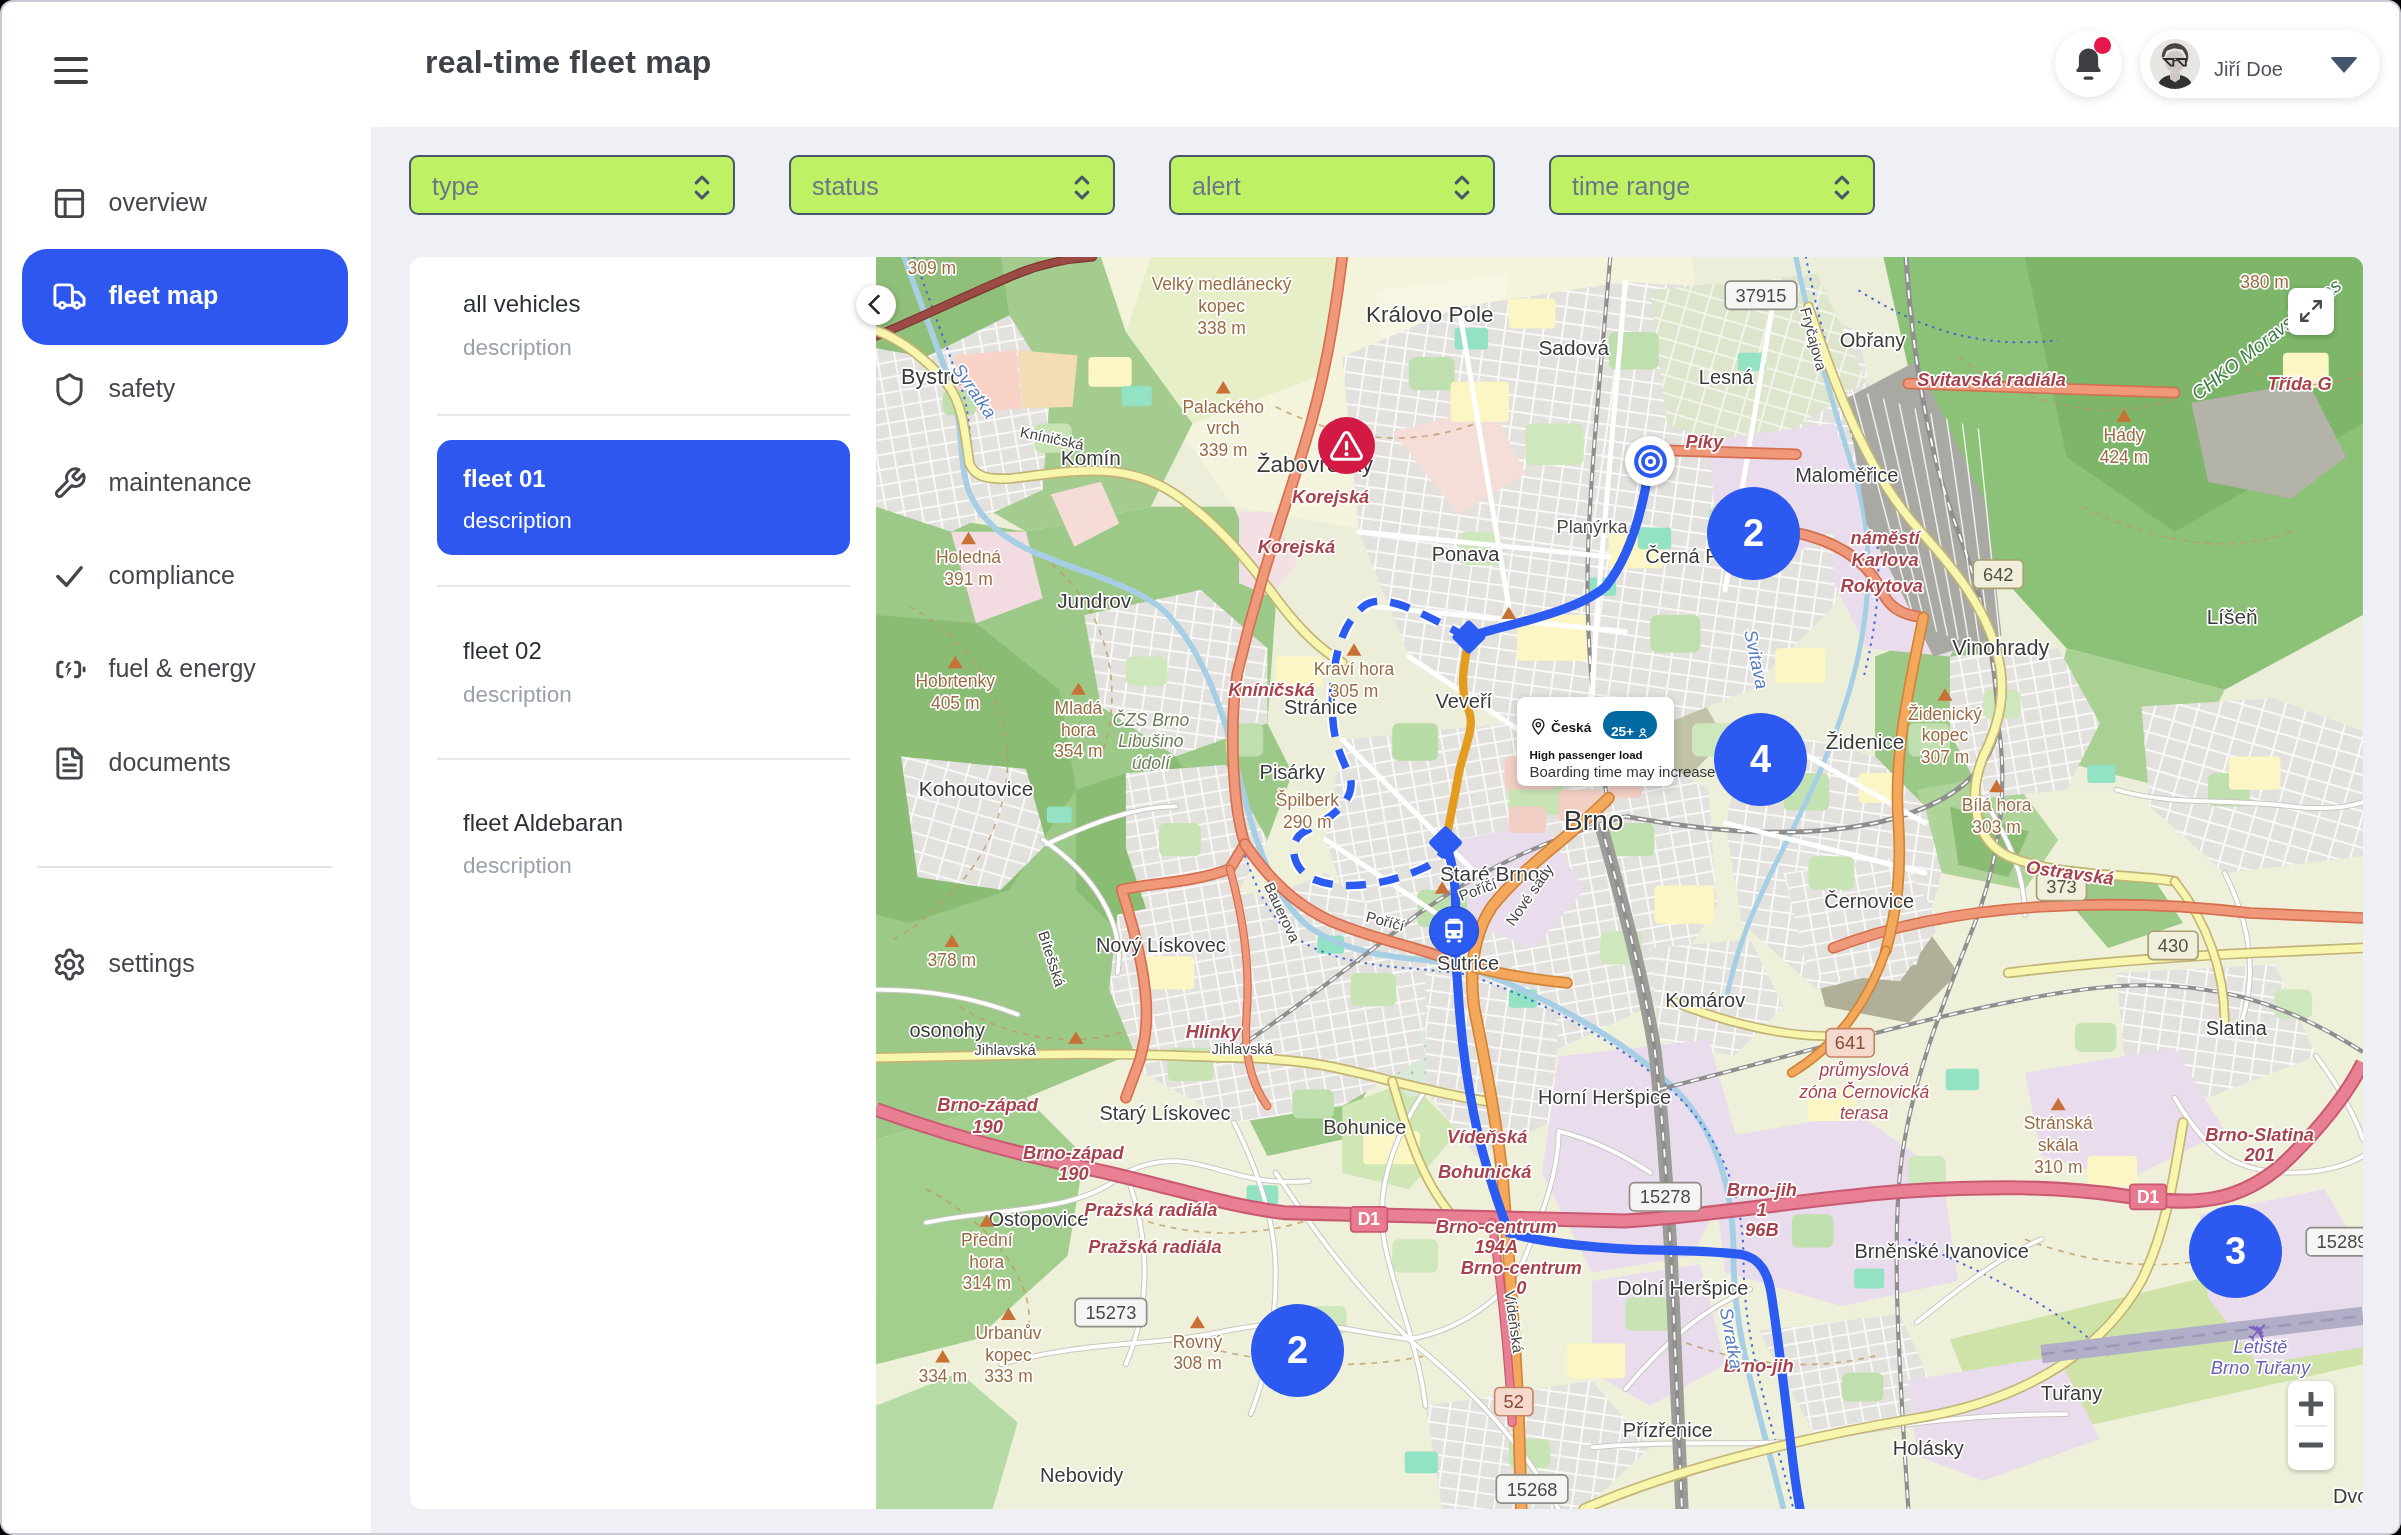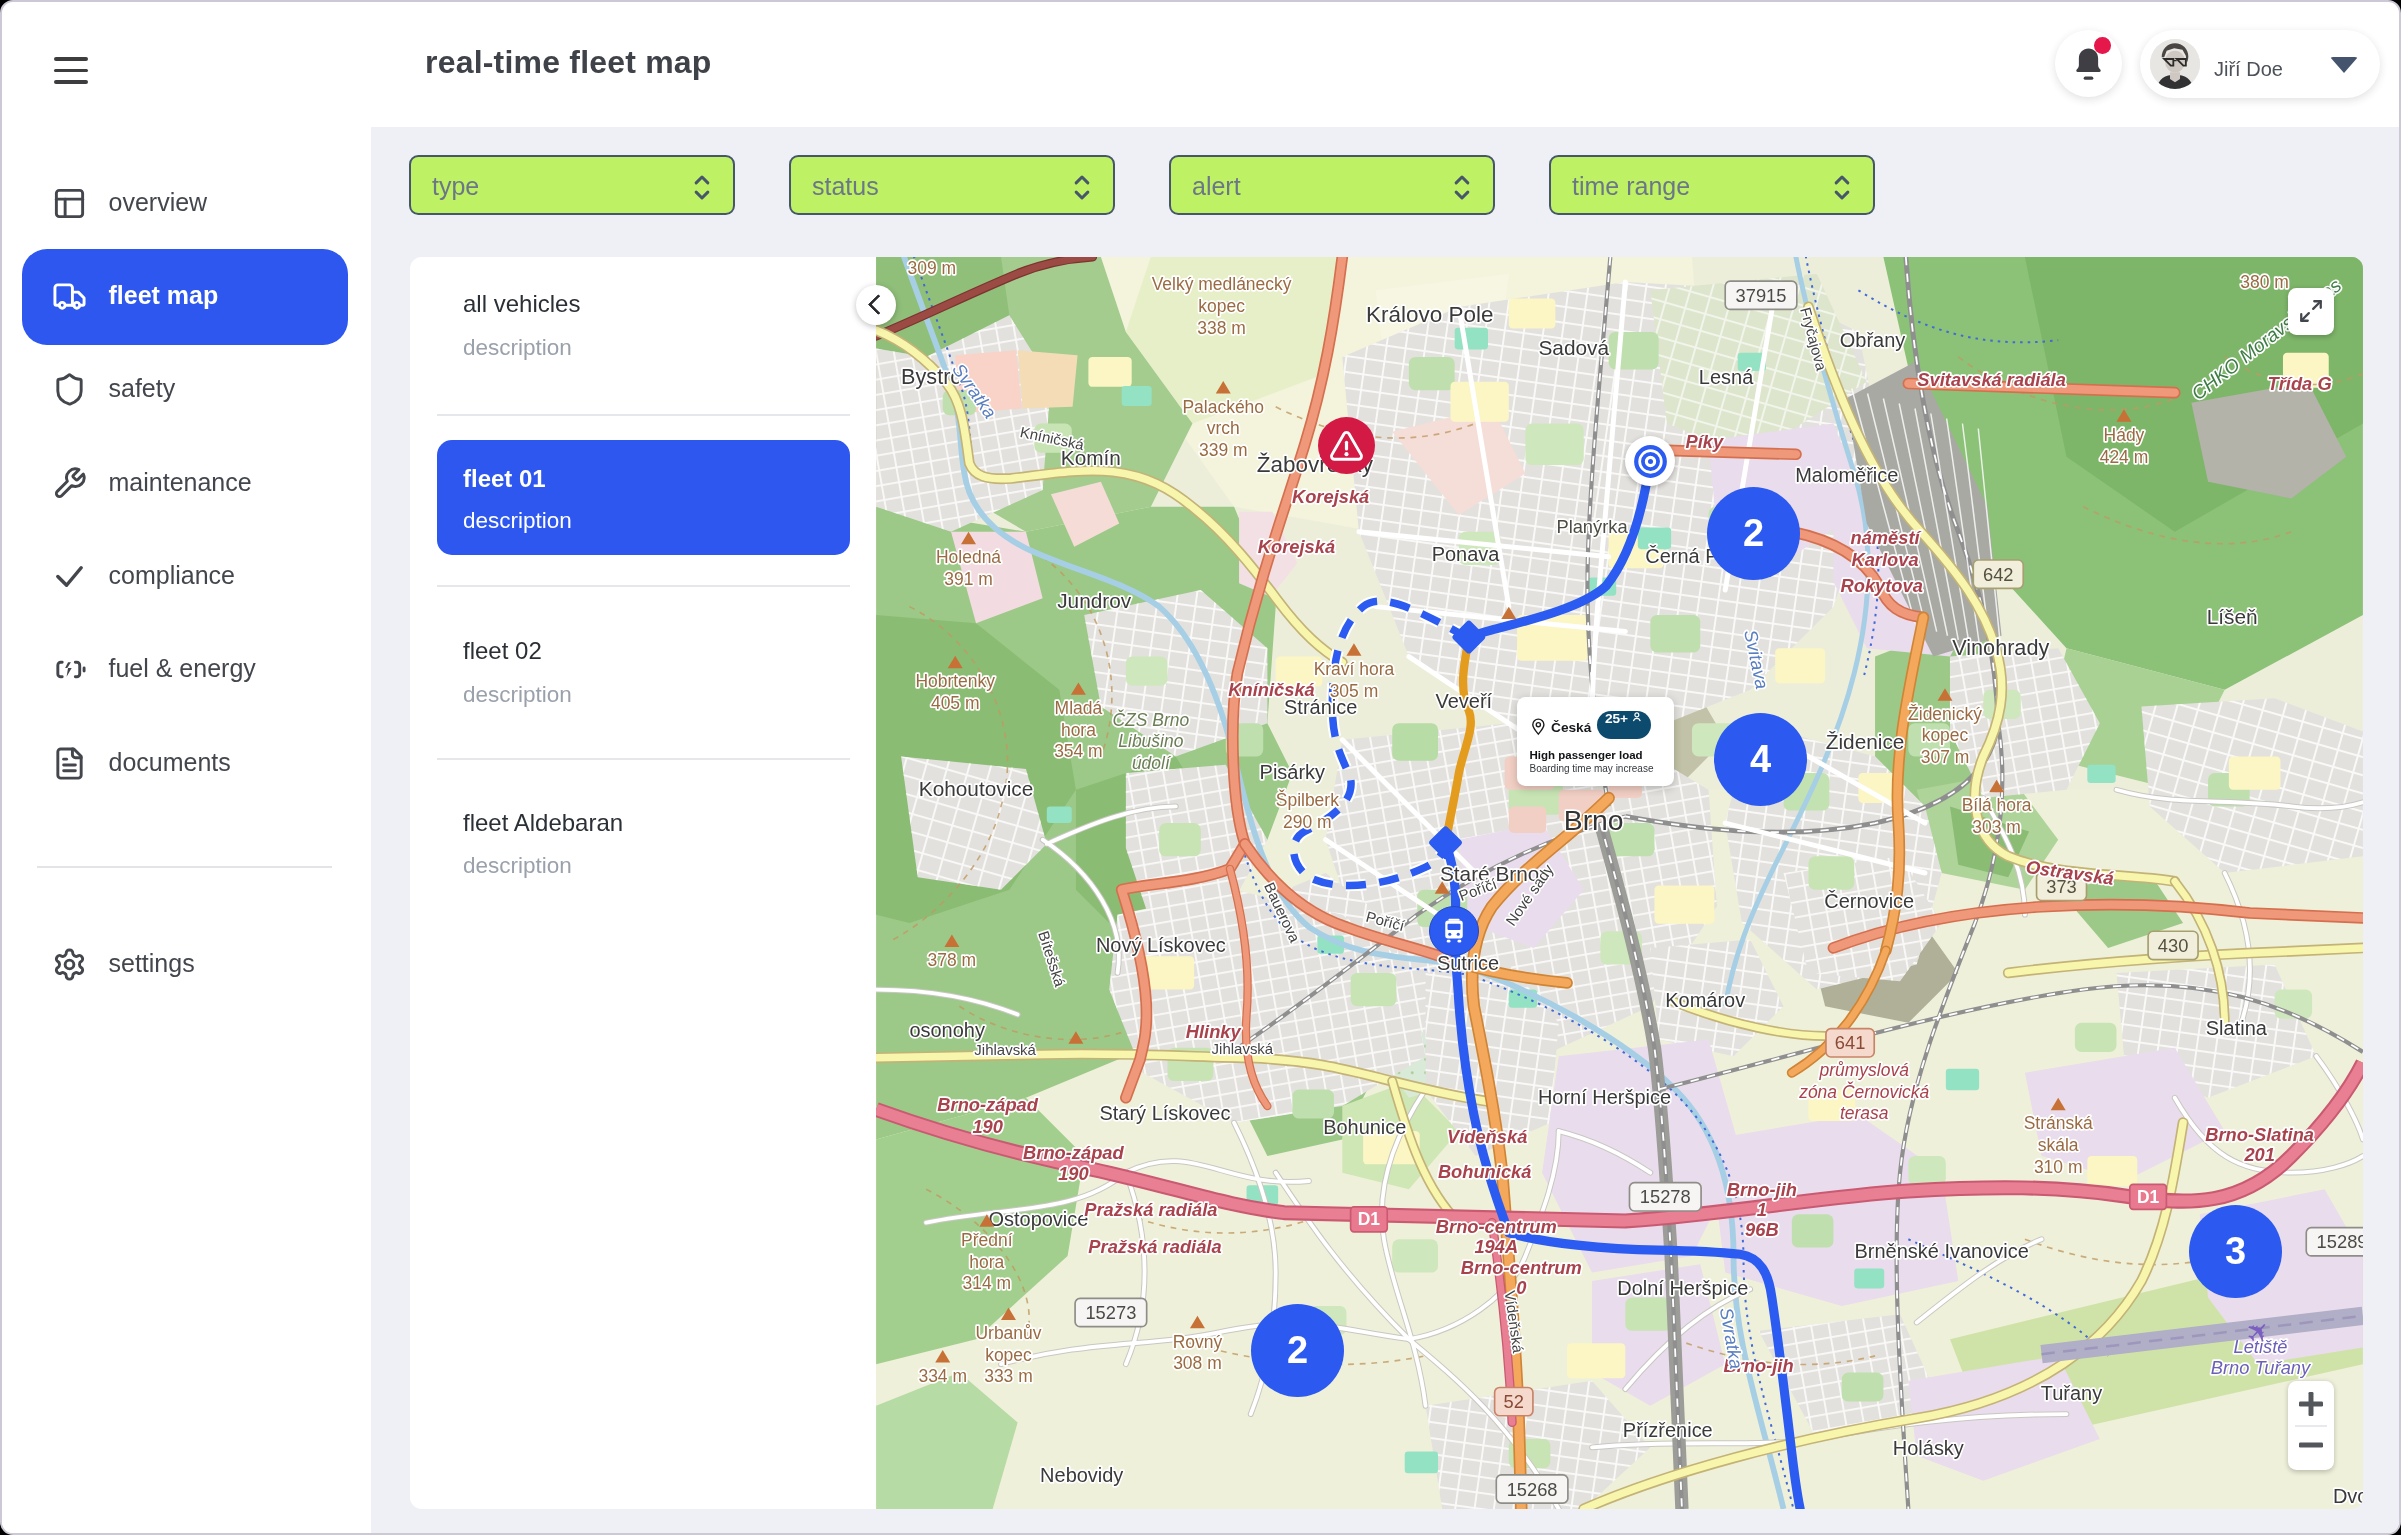--- a/index.html
+++ b/index.html
@@ -743,26 +743,26 @@
             <rect x="14.8" y="19" width="3" height="2.2" rx="1" fill="#fff"></rect>
             <rect x="7.5" y="2.2" width="9" height="1.6" rx="0.8" fill="#fff"></rect>
           </svg>
         </div>
 <div class="popup">
   <svg style="position:absolute;left:13.3px;top:20px" width="16.7" height="19" viewBox="0 0 24 26" fill="none" stroke="#1c1c1e" stroke-width="2">
             <path d="M12 24c5-6 8-9.6 8-13.6A8 8 0 0 0 4 10.4C4 14.4 7 18 12 24z"></path>
             <circle cx="12" cy="10.4" r="3"></circle>
           </svg>
   <div style="position:absolute;left:34px;top:22.5px;font-size:13.7px;font-weight:bold;color:#16181b">Česká</div>
-  <div style="position:absolute;left:80px;top:14px;width:54px;height:28px;border-radius:14px;background:#0c4a6e;color:#fff;display:flex;align-items:flex-start;justify-content:center;gap:3.3px;font-size:13.7px;font-weight:bold">25+ <svg width="11.7" height="11.7" viewBox="0 0 24 24" fill="none" stroke="#fff" stroke-width="2.4">
+  <div style="position:absolute;left:86px;top:14px;width:54px;height:28px;border-radius:14px;background:#0369a1;color:#fff;display:flex;align-items:flex-end;justify-content:center;gap:3.3px;font-size:13.7px;font-weight:bold">25+ <svg width="11.7" height="11.7" viewBox="0 0 24 24" fill="none" stroke="#fff" stroke-width="2.4">
               <circle cx="12" cy="8" r="4"></circle>
               <path d="M5 21c1-4 3.5-6 7-6s6 2 7 6"></path>
             </svg></div>
   <div style="position:absolute;left:12.5px;top:52px;font-size:11.5px;font-weight:bold;color:#101214;white-space:nowrap">High passenger load</div>
-  <div style="position:absolute;left:12.5px;top:66px;font-size:10px;color:#33373c;white-space:nowrap">Boarding time may increase</div>
+  <div style="position:absolute;left:12.5px;top:66px;font-size:15px;color:#33373c;white-space:nowrap">Boarding time may increase</div>
 </div>
 <div class="expbtn">
           <svg style="position:absolute;left:10px;top:10px" width="26" height="26" viewBox="0 0 24 24" fill="none" stroke="#43474d" stroke-width="2.1" stroke-linecap="round" stroke-linejoin="round">
             <path d="M15 3h6v6"></path>
             <path d="M21 3l-7 7"></path>
             <path d="M9 21H3v-6"></path>
             <path d="M3 21l7-7"></path>
           </svg>
         </div>
 <div class="zoomctl">

